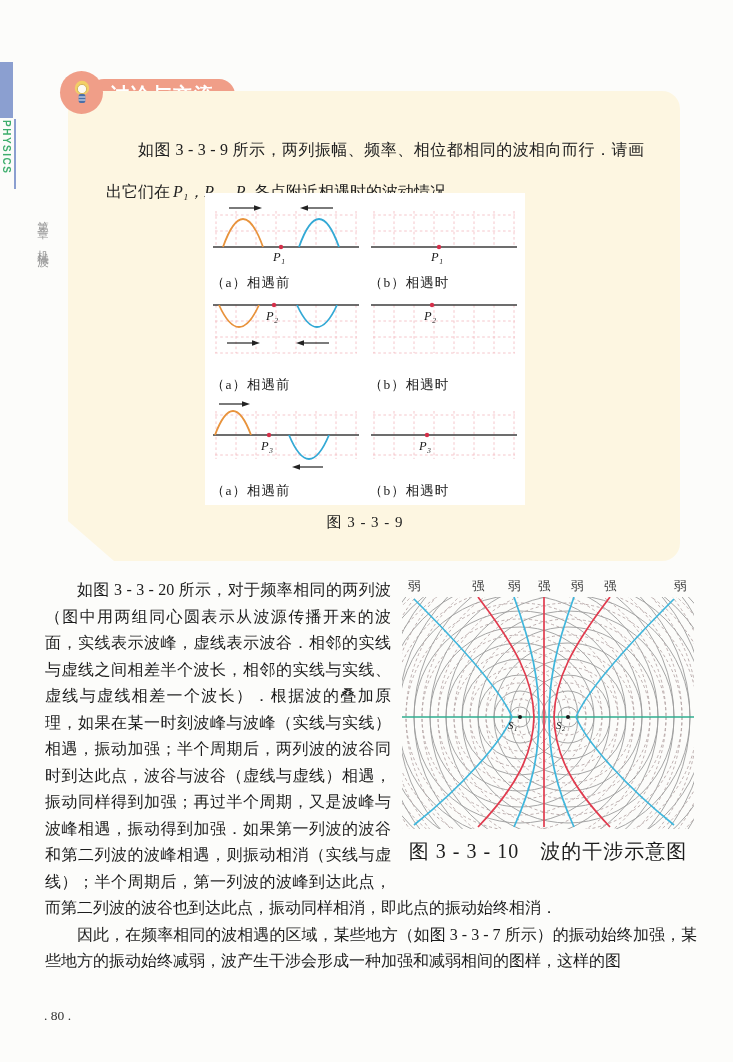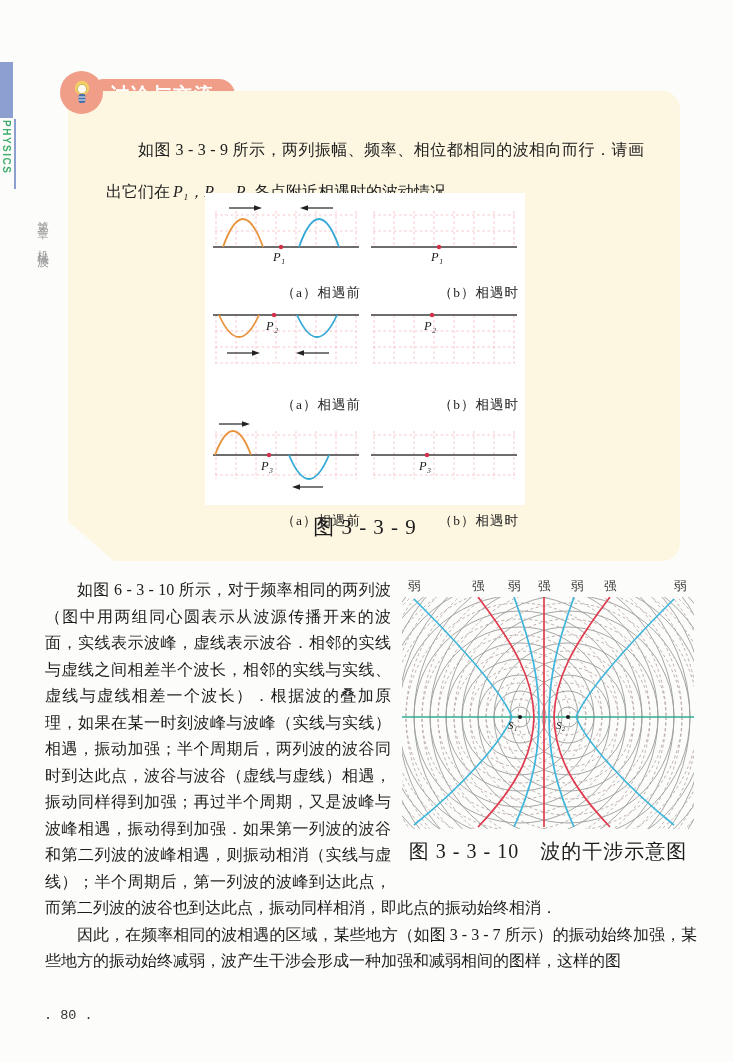--- a/index.html
+++ b/index.html
@@ -27,23 +27,23 @@
     border-radius:18px 18px 18px 0;}
   .panel-notch{position:absolute;left:0;bottom:0;width:46px;height:40px;background:#fcfcfa;
     clip-path:polygon(0 0,0 100%,100% 100%);}
   .intro{margin:0;padding:38px 36px 0 38px;text-indent:2em;font-size:16px;line-height:42px;
     color:#222;text-align:justify;}
   .math-i{font-style:italic;padding:0 3px;}
 
   
   .figbox{position:absolute;left:205px;top:193px;width:320px;height:312px;background:#fff;padding-top:8px;box-sizing:border-box;}
   .fig-row{display:flex;justify-content:center;gap:8px;margin-bottom:5px;}
-  .mini{width:150px;text-align:right;}
-  .mini-cap{font-size:13.5px;color:#1c1c1c;margin-top:15px;letter-spacing:1px;}
-  .fig339-cap{position:absolute;left:205px;top:513px;width:320px;text-align:center;font-size:21px;color:#1c1c1c;letter-spacing:1px;}
+  .mini{width:150px;text-align:left;}
+  .mini-cap{font-size:13.5px;color:#1c1c1c;margin-top:5px;letter-spacing:1px;}
+  .fig339-cap{position:absolute;left:205px;top:513px;width:320px;text-align:center;font-size:15px;color:#1c1c1c;letter-spacing:1px;}
 
   .gridline{stroke:var(--grid-line);stroke-width:0.8;stroke-dasharray:2.6 2.6;}
   .baseline{stroke:#3c3c3c;stroke-width:1.3;}
   .wave-l{stroke:var(--wave-left);stroke-width:1.8;fill:none;}
   .wave-r{stroke:var(--wave-right);stroke-width:1.8;fill:none;}
   .arrow{stroke:#222;stroke-width:1.2;}
   .arrowhead{fill:#222;}
   .pdot{fill:var(--point-dot);}
   .plabel{font-style:italic;font-size:12.5px;fill:#1a1a1a;font-family:"Liberation Serif",serif;}
 
@@ -55,21 +55,21 @@
 
   .toplab{font-size:12.5px;fill:#333;font-family:"Liberation Serif",serif;}
   .axis{stroke:var(--axis-line);stroke-width:1.3;}
   .ring-solid{stroke:var(--crest-circle);stroke-width:0.9;fill:none;}
   .ring-dash{stroke:var(--trough-circle);stroke-width:0.9;fill:none;stroke-dasharray:3 2.6;}
   .strong-path{stroke:var(--strong-line);stroke-width:1.7;fill:none;}
   .weak-path{stroke:var(--weak-line);stroke-width:1.7;fill:none;}
   .src-dot{fill:#1a1a1a;}
   .src-label{font-style:italic;font-size:11px;fill:#1a1a1a;font-family:"Liberation Serif",serif;}
 
-  .page-number{position:absolute;left:44px;top:1008px;font-family:Liberation Mono, monospace;
+  .page-number{position:absolute;left:44px;top:1008px;font-family:Liberation Serif, serif;
     font-size:13.5px;color:#333;}
 </style>
 </head>
 <body>
 
 <div class="page">
 
   <div class="side-blue-rect"></div>
   <div class="physics-label">PHYSICS</div>
   <div class="physics-rule"></div>
@@ -342,18 +342,18 @@
           <text class="toplab" x="70" y="13">强</text>
           <text class="toplab" x="106" y="13">弱</text>
           <text class="toplab" x="136" y="13">强</text>
           <text class="toplab" x="169" y="13">弱</text>
           <text class="toplab" x="202" y="13">强</text>
           <text class="toplab" x="272" y="13">弱</text>
         </g>
       </svg>
       <div class="interference-cap">图 3 - 3 - 10　波的干涉示意图</div>
     </div>
-    <p class="body-para">如图 6 - 3 - 10 所示，对于频率相同的两列波（图中用两组同心圆表示从波源传播开来的波面，实线表示波峰，虚线表示波谷．相邻的实线与虚线之间相差半个波长，相邻的实线与实线、虚线与虚线相差一个波长）．根据波的叠加原理，如果在某一时刻波峰与波峰（实线与实线）相遇，振动加强；半个周期后，两列波的波谷同时到达此点，波谷与波谷（虚线与虚线）相遇，振动同样得到加强；再过半个周期，又是波峰与波峰相遇，振动得到加强．如果第一列波的波谷和第二列波的波峰相遇，则振动相消（实线与虚线）；半个周期后，第一列波的波峰到达此点，而第二列波的波谷也到达此点，振动同样相消，即此点的振动始终相消．</p>
+    <p class="body-para">如图 3 - 3 - 20 所示，对于频率相同的两列波（图中用两组同心圆表示从波源传播开来的波面，实线表示波峰，虚线表示波谷．相邻的实线与虚线之间相差半个波长，相邻的实线与实线、虚线与虚线相差一个波长）．根据波的叠加原理，如果在某一时刻波峰与波峰（实线与实线）相遇，振动加强；半个周期后，两列波的波谷同时到达此点，波谷与波谷（虚线与虚线）相遇，振动同样得到加强；再过半个周期，又是波峰与波峰相遇，振动得到加强．如果第一列波的波谷和第二列波的波峰相遇，则振动相消（实线与虚线）；半个周期后，第一列波的波峰到达此点，而第二列波的波谷也到达此点，振动同样相消，即此点的振动始终相消．</p>
     <p class="body-para">因此，在频率相同的波相遇的区域，某些地方（如图 3 - 3 - 7 所示）的振动始终加强，某些地方的振动始终减弱，波产生干涉会形成一种加强和减弱相间的图样，这样的图</p>
   </div>
 
   <div class="page-number">. 80 .</div>
 </div>
 
 </body></html>

